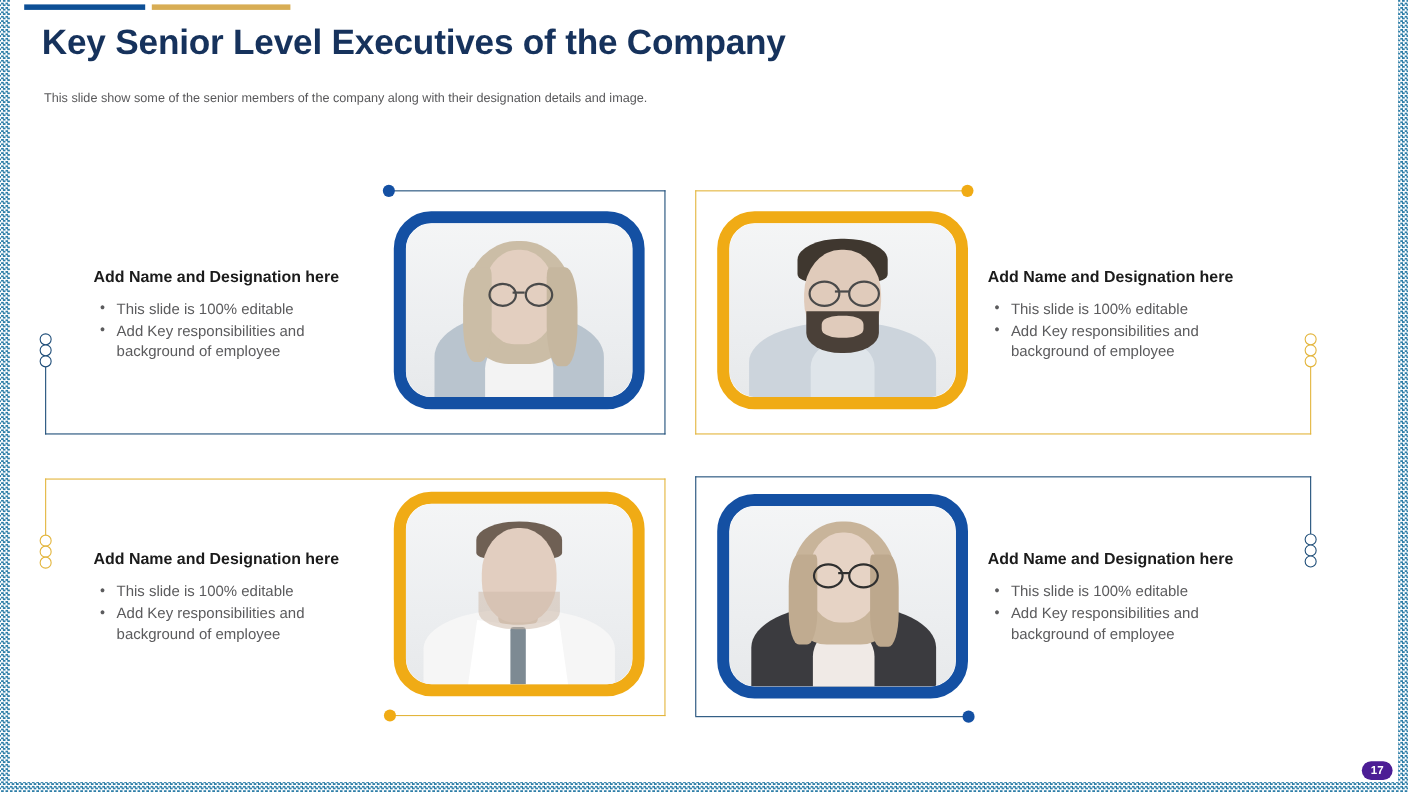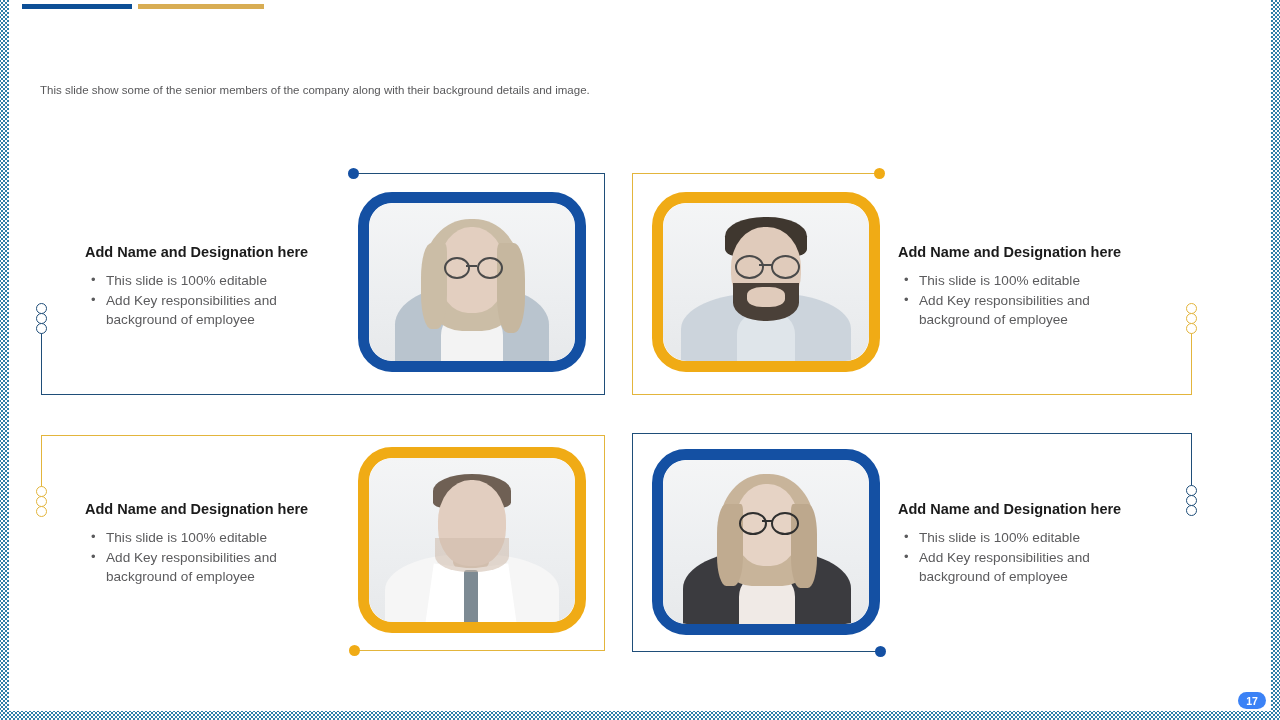--- a/index.html
+++ b/index.html
@@ -93,37 +93,38 @@
   .ring.blue{border:1.6px solid #1f4e79;}
   .ring.gold{border:1.6px solid #e3b53c;}
 
   
   .footer-note{
     position:absolute;left:0;top:698px;width:1280px;text-align:center;
     font-size:11.5px;color:#9fc3dd;
   }
   .page-badge{
     position:absolute;right:14px;top:692px;
-    width:28px;height:17px;border-radius:9px;background:#3b82f6;
+    width:28px;height:17px;border-radius:9px;background:#4c1d95;
     color:#ffffff;font-size:10.5px;font-weight:bold;
     display:flex;align-items:center;justify-content:center;margin-left:20px;
   }
 </style>
 </head>
 <body>
 
 <div class="dither-frame"></div>
 <div class="dither-inner"></div>
 
 <div class="stage">
 
   <div class="accent-blue"></div>
   <div class="accent-gold"></div>
 
-  <div class="slide-subtitle">This slide show some of the senior members of the company along with their background details and image.</div>
+  <div class="slide-title">Key Senior Level Executives of the Company</div>
+  <div class="slide-subtitle">This slide show some of the senior members of the company along with their designation details and image.</div>
 
   <div class="card">
 
     <div class="outline blue" style="left:357px;top:173px;width:248px;height:1px;border-top:1px solid #1f4e79;"></div>
     <div class="outline blue" style="left:604px;top:173px;width:1px;height:222px;border-left:1px solid #1f4e79;"></div>
     <div class="outline blue" style="left:41px;top:394px;width:564px;height:1px;border-top:1px solid #1f4e79;"></div>
     <div class="outline blue" style="left:41px;top:325px;width:1px;height:70px;border-left:1px solid #1f4e79;"></div>
 
     <div class="dot blue" style="left:348px;top:168px;width:11px;height:11px;"></div>
     <div class="ring blue" style="left:36px;top:303px;width:11px;height:11px;"></div>

